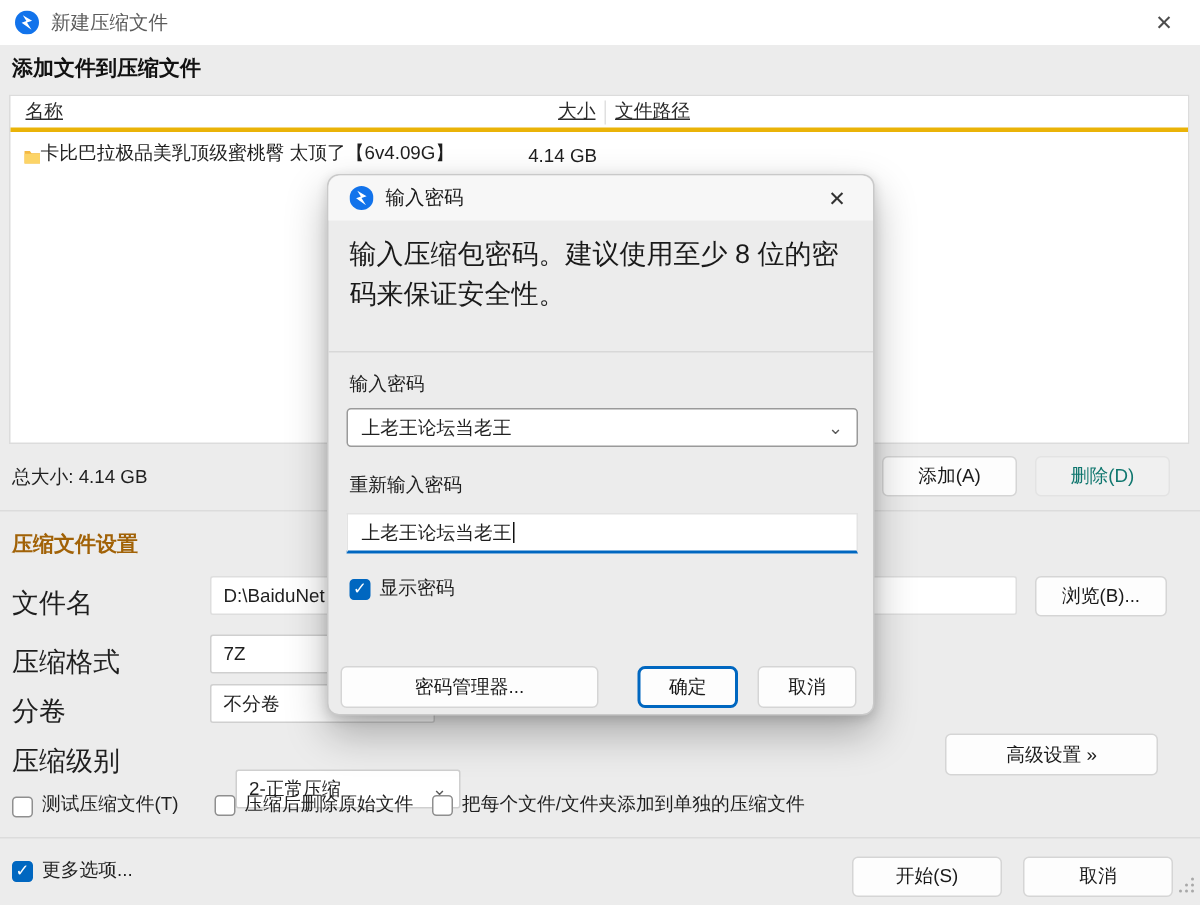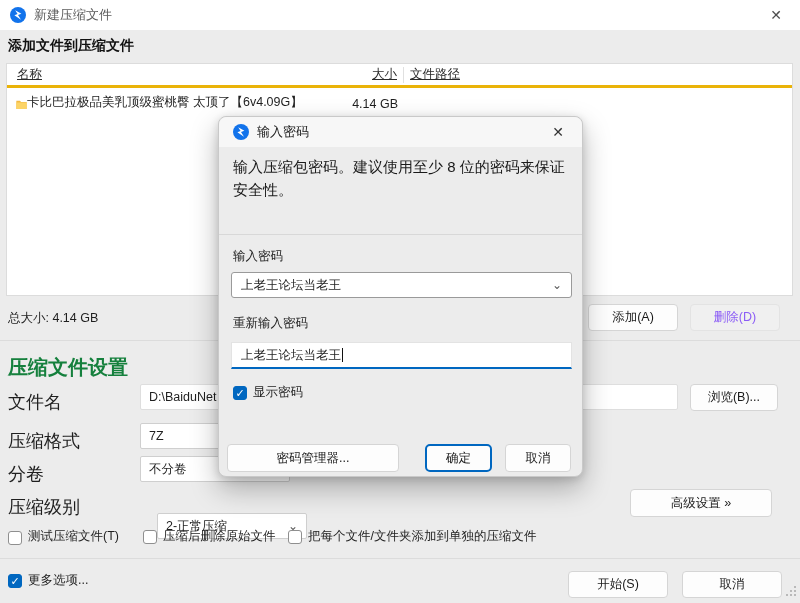--- a/index.html
+++ b/index.html
@@ -22,24 +22,24 @@
   .trow { display:flex; height:23px; align-items:flex-end; }
   .cell-icon { width:20px; padding-left:9px; display:flex; align-items:center; }
   .cell-name { width:305px; white-space:nowrap; overflow:hidden; }
   .cell-size { width:66px; text-align:right; }
   .cell-path { flex:1; padding-left:13px; white-space:nowrap; overflow:hidden; }
 
   .total { position:absolute; left:8px; top:310px; font-size:12.5px; }
 
   .btn { position:absolute; background:#fdfdfd; border:1px solid #d5d5d5; border-radius:4px; font-size:12.5px; color:#1a1a1a; display:flex; align-items:center; justify-content:center; cursor:pointer; }
   .btn-add { left:588px; top:304px; width:90px; height:27px; }
-  .btn-del { left:690px; top:304px; width:90px; height:27px; color:#8b5cf6; background:#f0f0f0; border-color:#e3e3e3; cursor:default; }
+  .btn-del { left:690px; top:304px; width:90px; height:27px; color:#0f766e; background:#f0f0f0; border-color:#e3e3e3; cursor:default; }
 
   .hdiv { position:absolute; left:0; width:800px; height:1px; background:#dcdcdc; }
-  .settings-title { position:absolute; left:8px; top:354px; font-size:20px; font-weight:bold; color:#15803d; }
+  .settings-title { position:absolute; left:8px; top:354px; font-size:14px; font-weight:bold; color:#a16207; }
 
   .flabel { position:absolute; left:8px; font-size:18px; }
   .field { position:absolute; background:#fff; border:1px solid #cfcfcf; border-radius:2px; font-size:12.5px; display:flex; align-items:center; padding:0 8px; white-space:nowrap; overflow:hidden; }
   .field .chev, .combo .chev { margin-left:auto; color:#5a5a5a; font-size:12px; line-height:1; }
   .f-filename { left:140px; top:384px; width:538px; height:26px; border-color:#dedede; }
   .f-format   { left:140px; top:423px; width:150px; height:26px; }
   .f-volume   { left:140px; top:456px; width:150px; height:26px; }
   .f-level    { left:140px; top:513px; width:150px; height:26px;margin-left:17px; }
   .btn-browse { left:690px; top:384px; width:88px; height:27px; }
   .btn-adv    { left:630px; top:489px; width:142px; height:28px; }
@@ -51,21 +51,21 @@
   .btn-start { left:568px; top:571px; width:100px; height:27px; }
   .btn-cancel-main { left:682px; top:571px; width:100px; height:27px; }
 
   .grip { position:absolute; right:3px; bottom:2px; color:#9a9a9a; }
 
   
   .dialog { position:absolute; left:218px; top:116px; width:365px; height:361px; background:#ececec; border:1px solid #c9c9c9; border-radius:8px; box-shadow:0 12px 28px rgba(0,0,0,.28), 0 2px 8px rgba(0,0,0,.14); z-index:10; }
   .dlg-titlebar { position:absolute; top:0; left:0; right:0; height:30px; background:#f7f7f7; border-radius:8px 8px 0 0; display:flex; align-items:center; padding-left:14px; }
   .dlg-title { font-size:13px; color:#1a1a1a; margin-left:8px; }
   .dlg-close { position:absolute; right:10px; top:4px; width:28px; height:22px; display:flex; align-items:center; justify-content:center; color:#333; font-size:14px; cursor:pointer; }
-  .dlg-desc { position:absolute; left:14px; top:39px; width:335px; font-size:15px; line-height:1.5; color:#1a1a1a; }
+  .dlg-desc { position:absolute; left:14px; top:39px; width:335px; font-size:18px; line-height:1.5; color:#1a1a1a; }
   .dlg-div { position:absolute; left:0; top:117px; width:100%; height:1px; background:#d8d8d8; }
   .dlg-label { position:absolute; left:14px; font-size:12.5px; }
   .combo { position:absolute; left:12px; top:155px; width:341px; height:26px; background:#fff; border:1px solid #9a9a9a; border-radius:3px; display:flex; align-items:center; padding:0 9px; font-size:12.5px; cursor:pointer; }
   .tinput { position:absolute; left:12px; top:225px; width:341px; height:27px; background:#fff; border:1px solid #e3e3e3; border-bottom:2px solid var(--accent); display:flex; align-items:center; padding:0 9px; font-size:12.5px; cursor:text; }
   .caret { width:1px; height:14px; background:#111; margin-left:1px; }
   .dlg-opt { left:14px; top:267px; }
   .dlg-btn { position:absolute; top:327px; height:28px; border-radius:4px; }
   .btn-pwmgr { left:8px;  width:172px; }
   .btn-ok    { left:206px; width:67px; border:2px solid var(--accent); border-radius:5px; }
   .btn-dlgcancel { left:286px; width:66px; }

